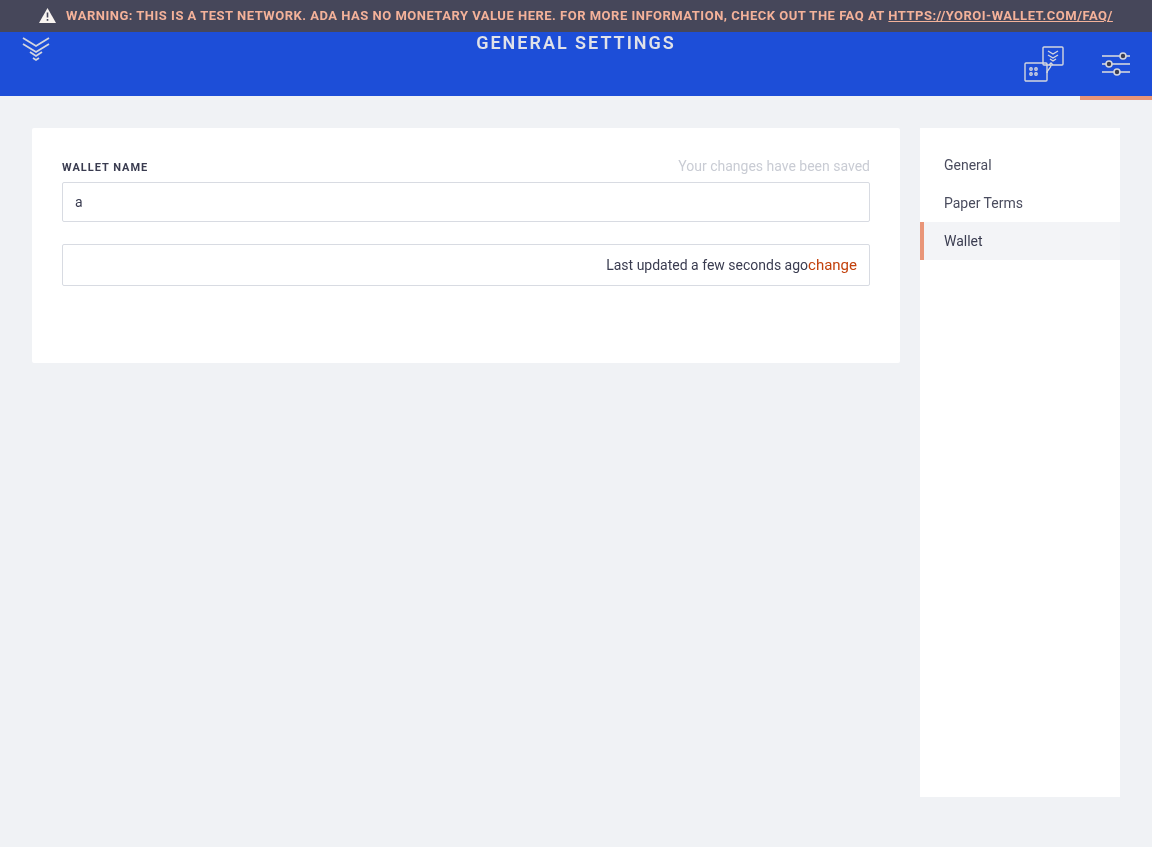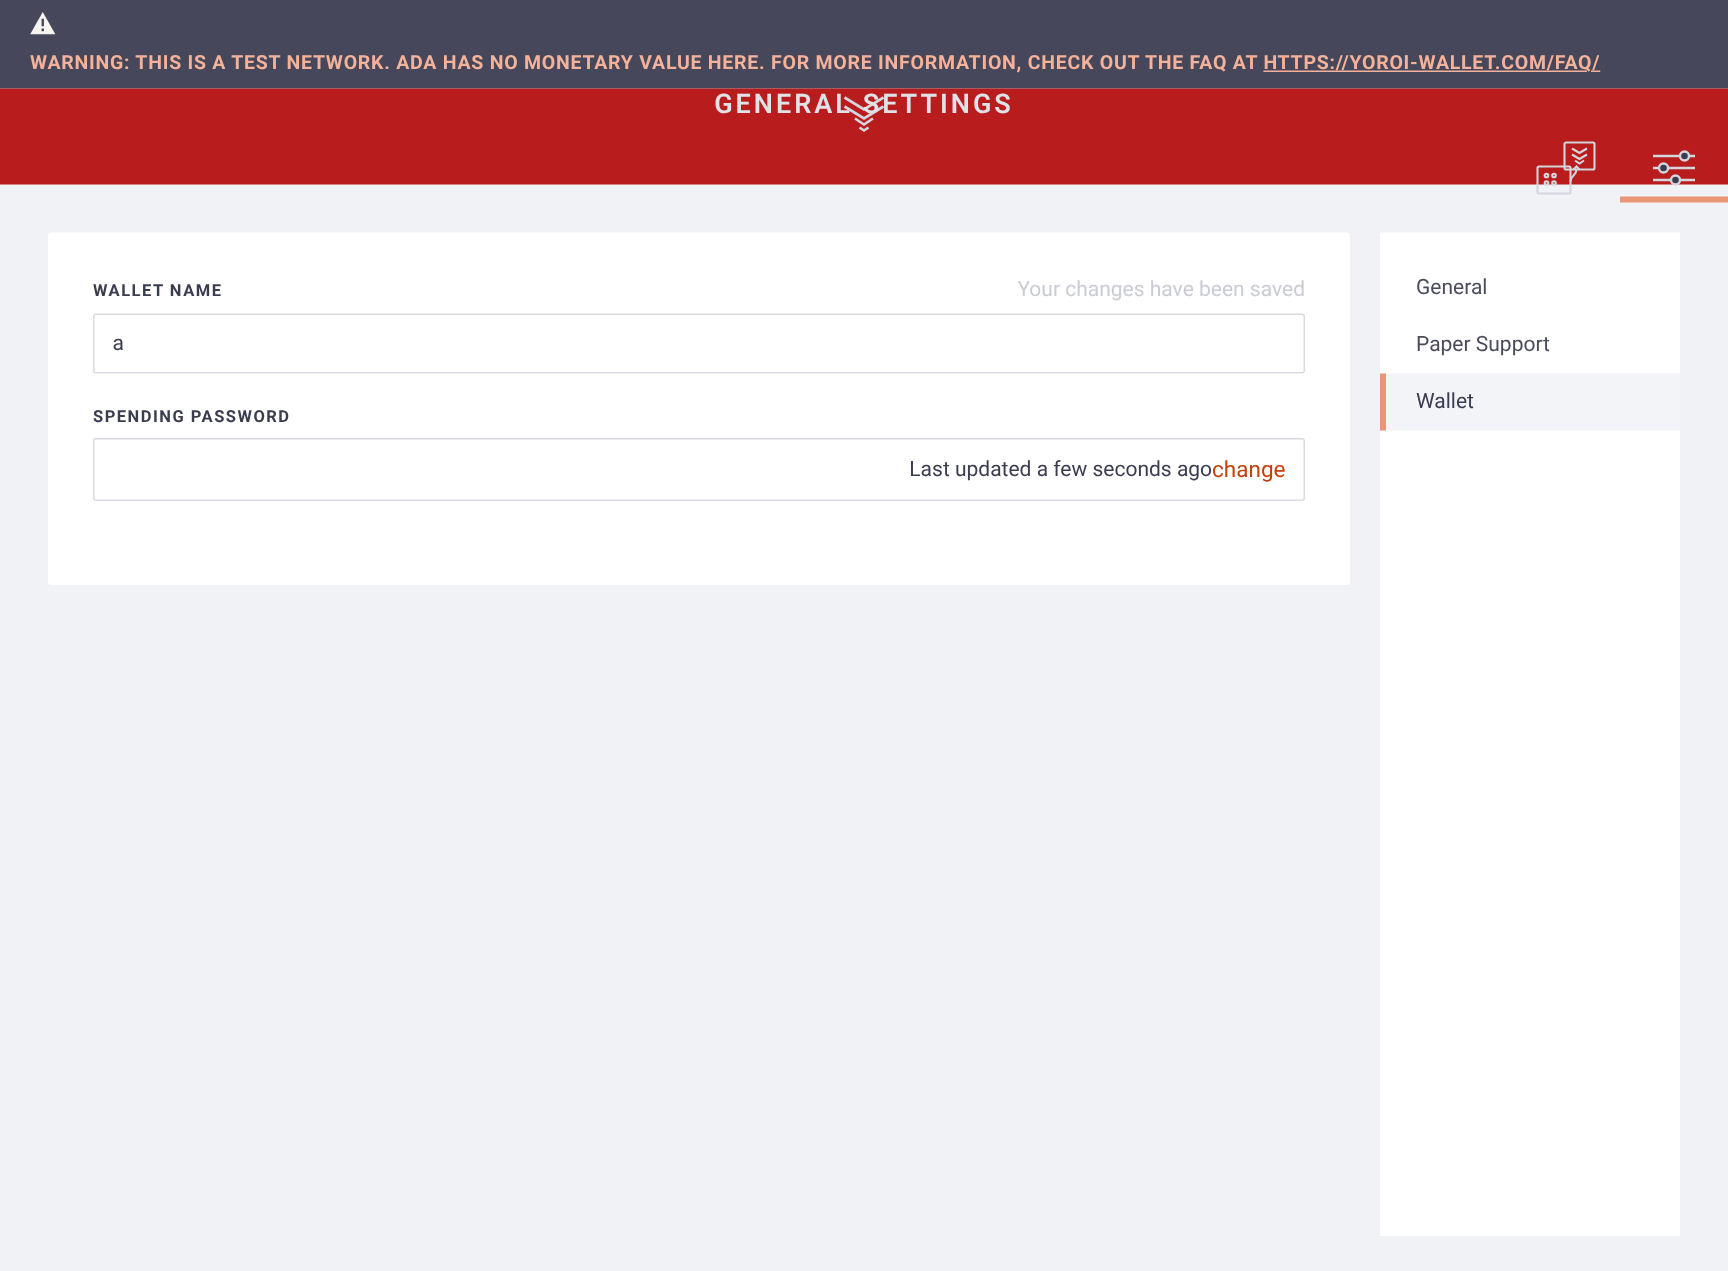--- a/index.html
+++ b/index.html
@@ -16,33 +16,31 @@
       font-size: 13px;
       font-weight: 700;
       letter-spacing: 0.5px;
       padding: 6px 20px;
       text-align: center;
       line-height: 1.5;
       display: flex;
       justify-content: center;
       align-items: flex-start;
       gap: 10px;
-      flex-direction: column;
     }
     .warning-banner svg { flex-shrink: 0; margin-top: 2px; }
     .warning-banner .link { text-decoration: underline; color: #f4b29a; }
     .warning-banner .text-wrap { max-width: 1080px; }
     .warning-text-main, .warning-text-link { color: #f4b29a; }
     .top-bar {
-      background: #b91c1c;
+      background: #1d4ed8;
       height: 64px;
       display: flex;
-      align-items: center;
+      align-items: flex-start;
       position: relative;
-      flex-direction: column;
     }
     .top-bar .logo {
       width: 72px;
       display: flex;
       align-items: center;
       justify-content: center;
     }
     .top-bar .title {
       position: absolute;
       left: 50%;
@@ -203,28 +201,25 @@
 <div class="content">
   <div class="main-panel">
     <div class="field-group">
       <div class="field-header">
         <span class="field-label">WALLET NAME</span>
         <span class="field-status">Your changes have been saved</span>
       </div>
       <input type="text" class="text-input" value="a" style="">
     </div>
     <div class="field-group">
-      <div class="field-header">
-        <span class="field-label">SPENDING PASSWORD</span>
-      </div>
       <div class="password-row">
         <span class="password-status">Last updated a few seconds ago</span>
         <span class="change-link">change</span>
       </div>
     </div>
   </div>
 
   <div class="sidebar">
     <div class="sidebar-item"><span>General</span></div>
-    <div class="sidebar-item"><span>Paper Support</span></div>
+    <div class="sidebar-item"><span>Paper Terms</span></div>
     <div class="sidebar-item active"><span>Wallet</span></div>
   </div>
 </div>
 
 </body></html>

